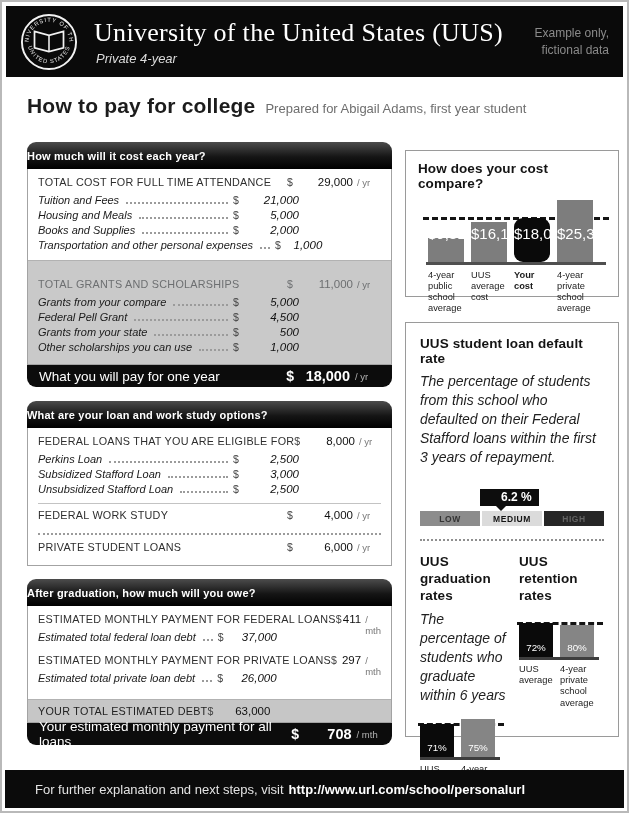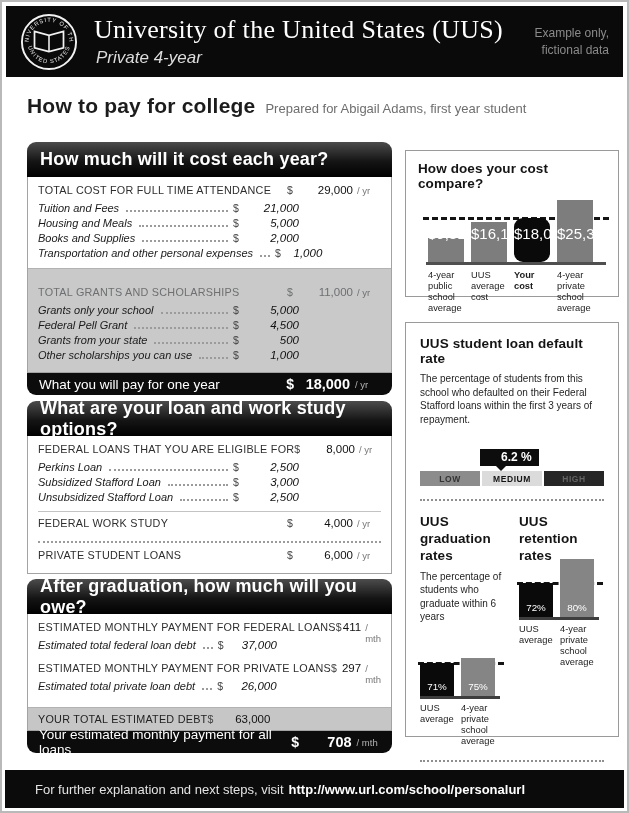--- a/index.html
+++ b/index.html
@@ -8,36 +8,36 @@
   #page { position:relative; width:629px; height:813px; background:#fff;
           border:2px solid #b9b9b9; overflow:hidden; }
 
   
   .banner { position:absolute; left:4px; top:4px; right:4px; height:71px;
             background:#0a0a0a; display:flex; align-items:center; }
   .seal { width:58px; height:58px; margin-left:14px; flex:0 0 auto; }
   .banner-titles { margin-left:16px; }
   .school-name { font-family:"Liberation Serif", serif; font-size:26px; color:#fff;
                  font-weight:400; letter-spacing:.3px; }
-  .school-type { font-size:17px; color:#dcdcdc; font-style:italic; margin-top:3px; margin-left:2px; }
+  .school-type { font-size:13px; color:#dcdcdc; font-style:italic; margin-top:3px; margin-left:2px; }
   .banner-note { margin-left:auto; margin-right:14px; text-align:right;
                  font-size:12px; line-height:1.35; color:#8a8a8a; }
 
   
   .intro { position:absolute; left:25px; top:92px; display:flex; align-items:baseline; }
   .intro-title { font-size:21px; font-weight:600; color:#1c1c1c; letter-spacing:.2px; }
   .intro-sub { font-size:13px; color:#6e6e6e; margin-left:10px; }
 
   
   .sec { position:absolute; left:25px; width:365px; }
   .sec-a { top:140px; } .sec-b { top:399px; } .sec-c { top:577px; }
-  .sec-header { height:35px; border-radius:9px 9px 0 0; padding:0 13px;
+  .sec-header { height:27px; border-radius:9px 9px 0 0; padding:0 0;
                 display:flex; align-items:center;
                 background:linear-gradient(180deg,#4c4c4c 0%,#151515 55%,#000 100%);
-                color:#fff; font-size:18px; font-weight:700; letter-spacing:.2px; }
+                color:#fff; font-size:11px; font-weight:700; letter-spacing:.2px; }
   .sec-body { border:1px solid #a3a3a3; border-top:none; background:#fff; }
   .rows { padding:7px 10px 6px 10px; }
   .row { display:flex; align-items:baseline; }
   .row.main { height:18px; }
   .row.itm  { height:15px; }
   .lbl-caps { font-size:10.8px; color:#2e2e2e; letter-spacing:.25px; white-space:nowrap; }
   .lbl-it   { font-size:11px; font-style:italic; color:#1a1a1a; white-space:nowrap; }
   .leader { flex:1; border-bottom:2px dotted #9b9b9b; margin:0 5px 3px 7px; min-width:10px; }
   .fill { flex:1; }
   .cur { width:16px; font-size:10.5px; color:#444; }
@@ -78,21 +78,21 @@
   .cc-bar { position:absolute; bottom:0; width:36px; background:#7d7d7d; }
   .cc-bar.hl { background:#0a0a0a;border-radius:9px; }
   .cc-bar span { position:absolute; bottom:20px; left:0; right:0; text-align:center;
                  font-size:15px; color:#fff; white-space:nowrap; }
   .cc-ref { position:absolute; left:-3px; right:-3px; border-top:3px dashed #141414; }
   .cc-cats { position:relative; margin:5px 12px 0 20px; height:46px; }
   .cc-cat { position:absolute; top:0; width:42px; font-size:9.3px; line-height:1.2; color:#1c1c1c; }
   .cc-cat.hl { font-weight:700; }
 
   
-  .dr-desc { font-size:10px; line-height:1.35; color:#1f1f1f; margin-top:6px; }
+  .dr-desc { font-style:italic; font-size:14px; line-height:1.35; color:#1f1f1f; margin-top:6px; }
   .gauge { margin-top:14px; }
   .tip { display:inline-block; margin-left:60px; background:#0d0d0d; color:#fff;
          font-size:12px; font-weight:700; padding:1px 7px 2px 21px;margin-top:9px; }
   .tip-arrow { width:0; height:0; margin-left:76px; border-left:5px solid transparent;
                border-right:5px solid transparent; border-top:5px solid #0d0d0d; }
   .gauge-row { display:flex; gap:2px; margin-top:0; }
   .gseg { flex:1; height:15px; display:flex; align-items:center; justify-content:center;
           font-size:8.5px; font-weight:700; letter-spacing:.6px; }
   .g-low { background:#8c8c8c; color:#333; }
   .g-med { background:#dbdbdb; color:#141414; }
@@ -207,21 +207,21 @@
       </div>
       <div class="gray-zone">
         <div class="row main">
           <span class="lbl-caps">TOTAL GRANTS AND SCHOLARSHIPS</span>
           <span class="fill"></span>
           <span class="cur g">$</span>
           <span class="amt g">11,000</span>
           <span class="unit g">/ yr</span>
         </div>
         <div class="row itm">
-          <span class="lbl-it">Grants only your school</span>
+          <span class="lbl-it">Grants from your compare</span>
           <span class="leader"></span>
           <span class="cur">$</span>
           <span class="amt it">5,000</span>
           <span class="sp-ab"></span>
         </div>
         <div class="row itm">
           <span class="lbl-it">Federal Pell Grant</span>
           <span class="leader"></span>
           <span class="cur">$</span>
           <span class="amt it">4,500</span>
@@ -415,21 +415,21 @@
           <div class="pr-cat c2">4-year private school average</div>
         </div>
       </div>
       <div class="rate-col">
         <h3>UUS retention rates</h3>
         <div class="pr-plot">
           <div class="pr-ref" style="bottom: 31.75px;"></div>
           <div class="pr-bar b1" style="height: 33.75px;">
               <span>72%</span>
             </div>
-          <div class="pr-bar b2" style="height: 58px;">
+          <div class="pr-bar b2" style="height: 32px;">
               <span>80%</span>
             </div>
         </div>
         <div class="pr-cats">
           <div class="pr-cat c1">UUS average</div>
           <div class="pr-cat c2">4-year private school average</div>
         </div>
       </div>
     </div>
 

